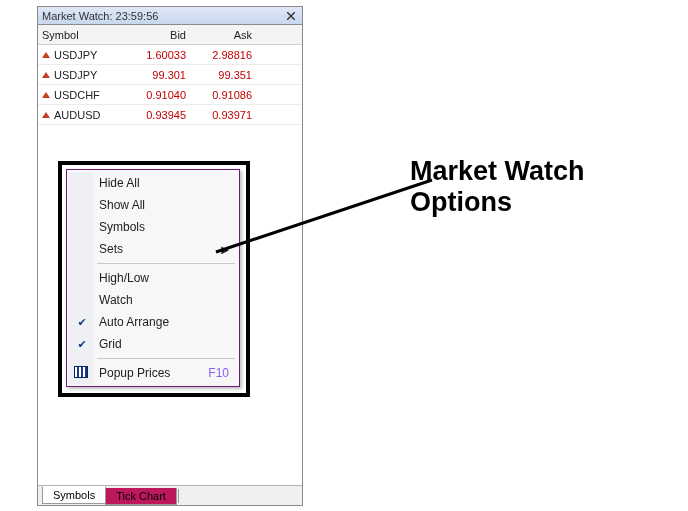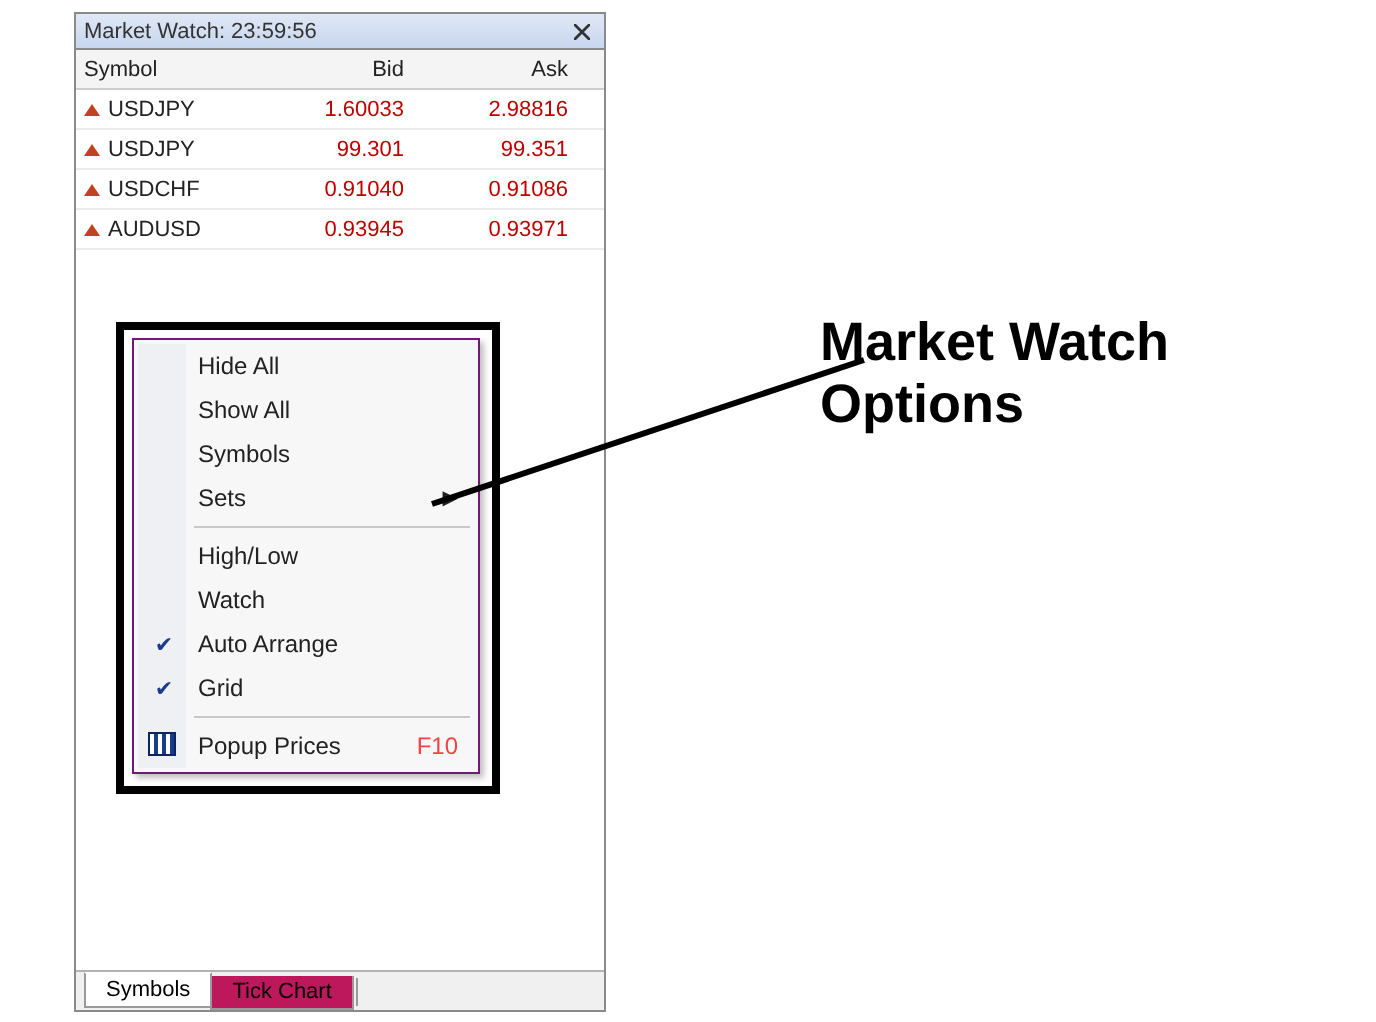--- a/index.html
+++ b/index.html
@@ -38,21 +38,20 @@
     width: 14px; height: 14px;
     display: inline-flex; align-items: center; justify-content: center;
     cursor: pointer;
     color: #333;
   }
   .header-row, .data-row {
     display: flex;
     height: 20px;
     align-items: center;
     border-bottom: 1px solid #ececec;
-    gap: 16px;
   }
   .header-row {
     background: #f4f4f4;
     border-bottom: 1px solid #cfcfcf;
     color: #333;
   }
   .col-sym { flex: 0 0 90px; padding-left: 4px; display:flex; align-items:center; gap:4px;}
   .col-bid { flex: 0 0 66px; text-align: right; padding-right: 8px;}
   .col-ask { flex: 0 0 66px; text-align: right; padding-right: 8px;}
   .hdr { font-weight: normal; color:#222; }
@@ -99,21 +98,21 @@
     background: #c8c8c8;
   }
   .cm-check {
     position:absolute; left:6px; top:4px; width:14px; height:14px;
     display:flex;align-items:center;justify-content:center;
     color:#1a3a8a; font-size:11px;
   }
   .cm-arrow {
     margin-left:auto; font-size:10px; color:#222;
   }
-  .cm-short { margin-left:auto; color:#ef4444; font-size:12px; }
+  .cm-short { margin-left:auto; color:#8b5cf6; font-size:12px; }
   .cm-icon {
     position:absolute; left:5px; top:4px; width:14px; height:12px;
     background:#1a3a8a;
     background-image: repeating-linear-gradient(90deg,#fff 0 2px,#1a3a8a 2px 4px);
     border:1px solid #0a2660;
   }
 
   .highlight-box {
     position:absolute;
     left: 20px;

